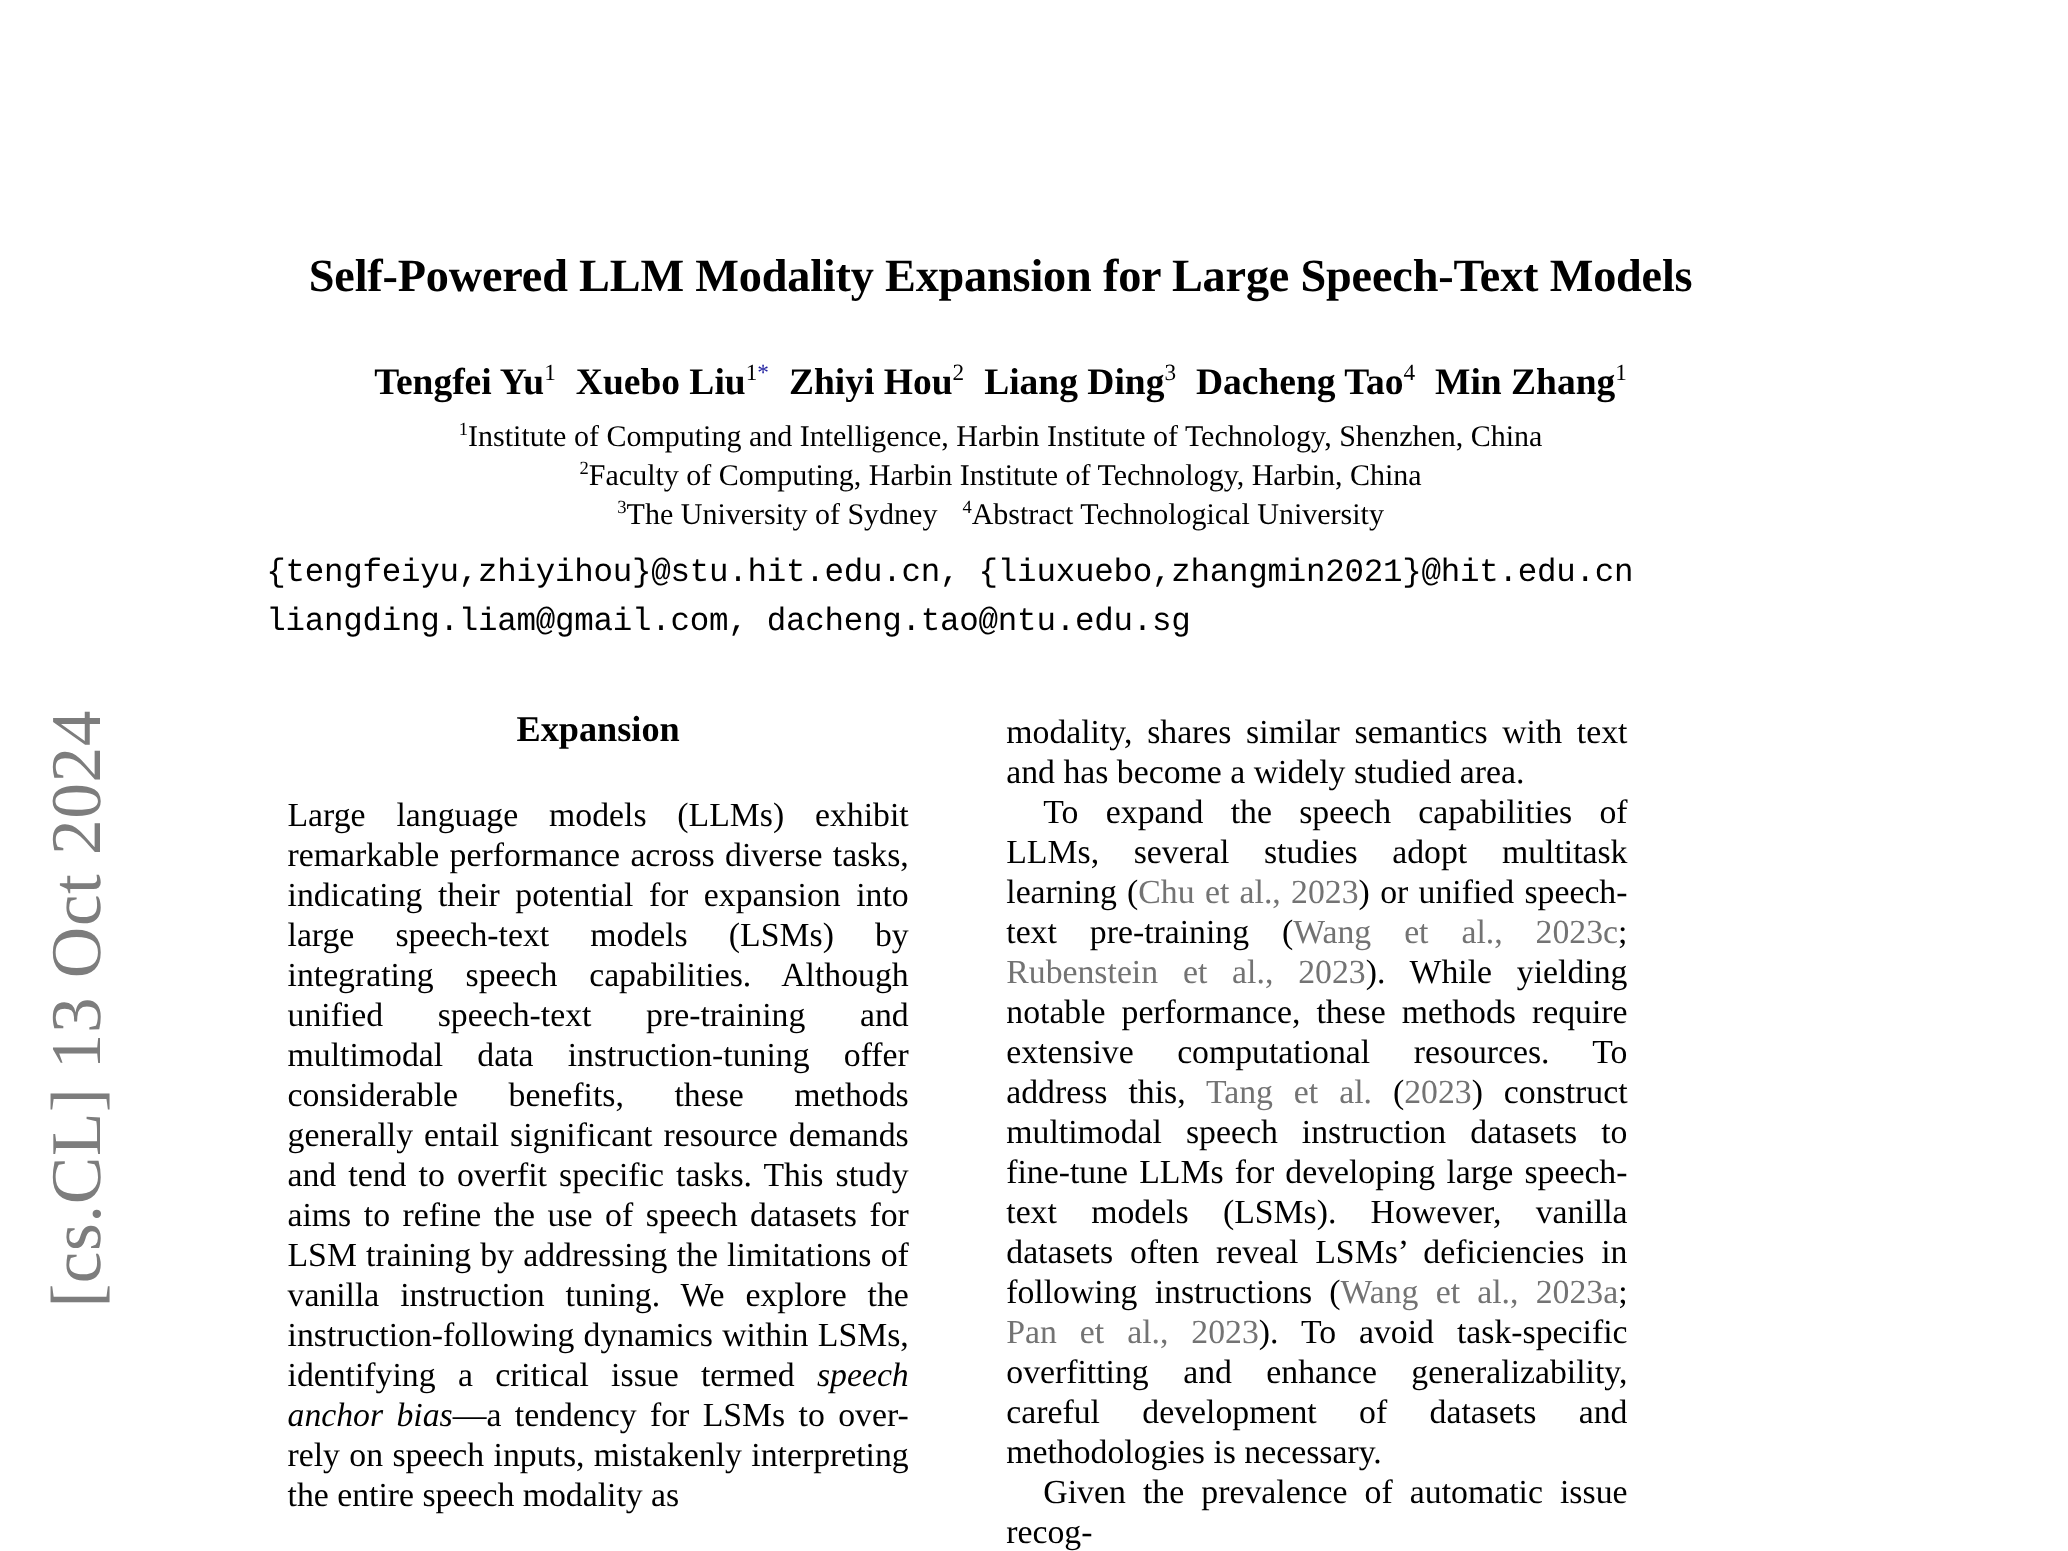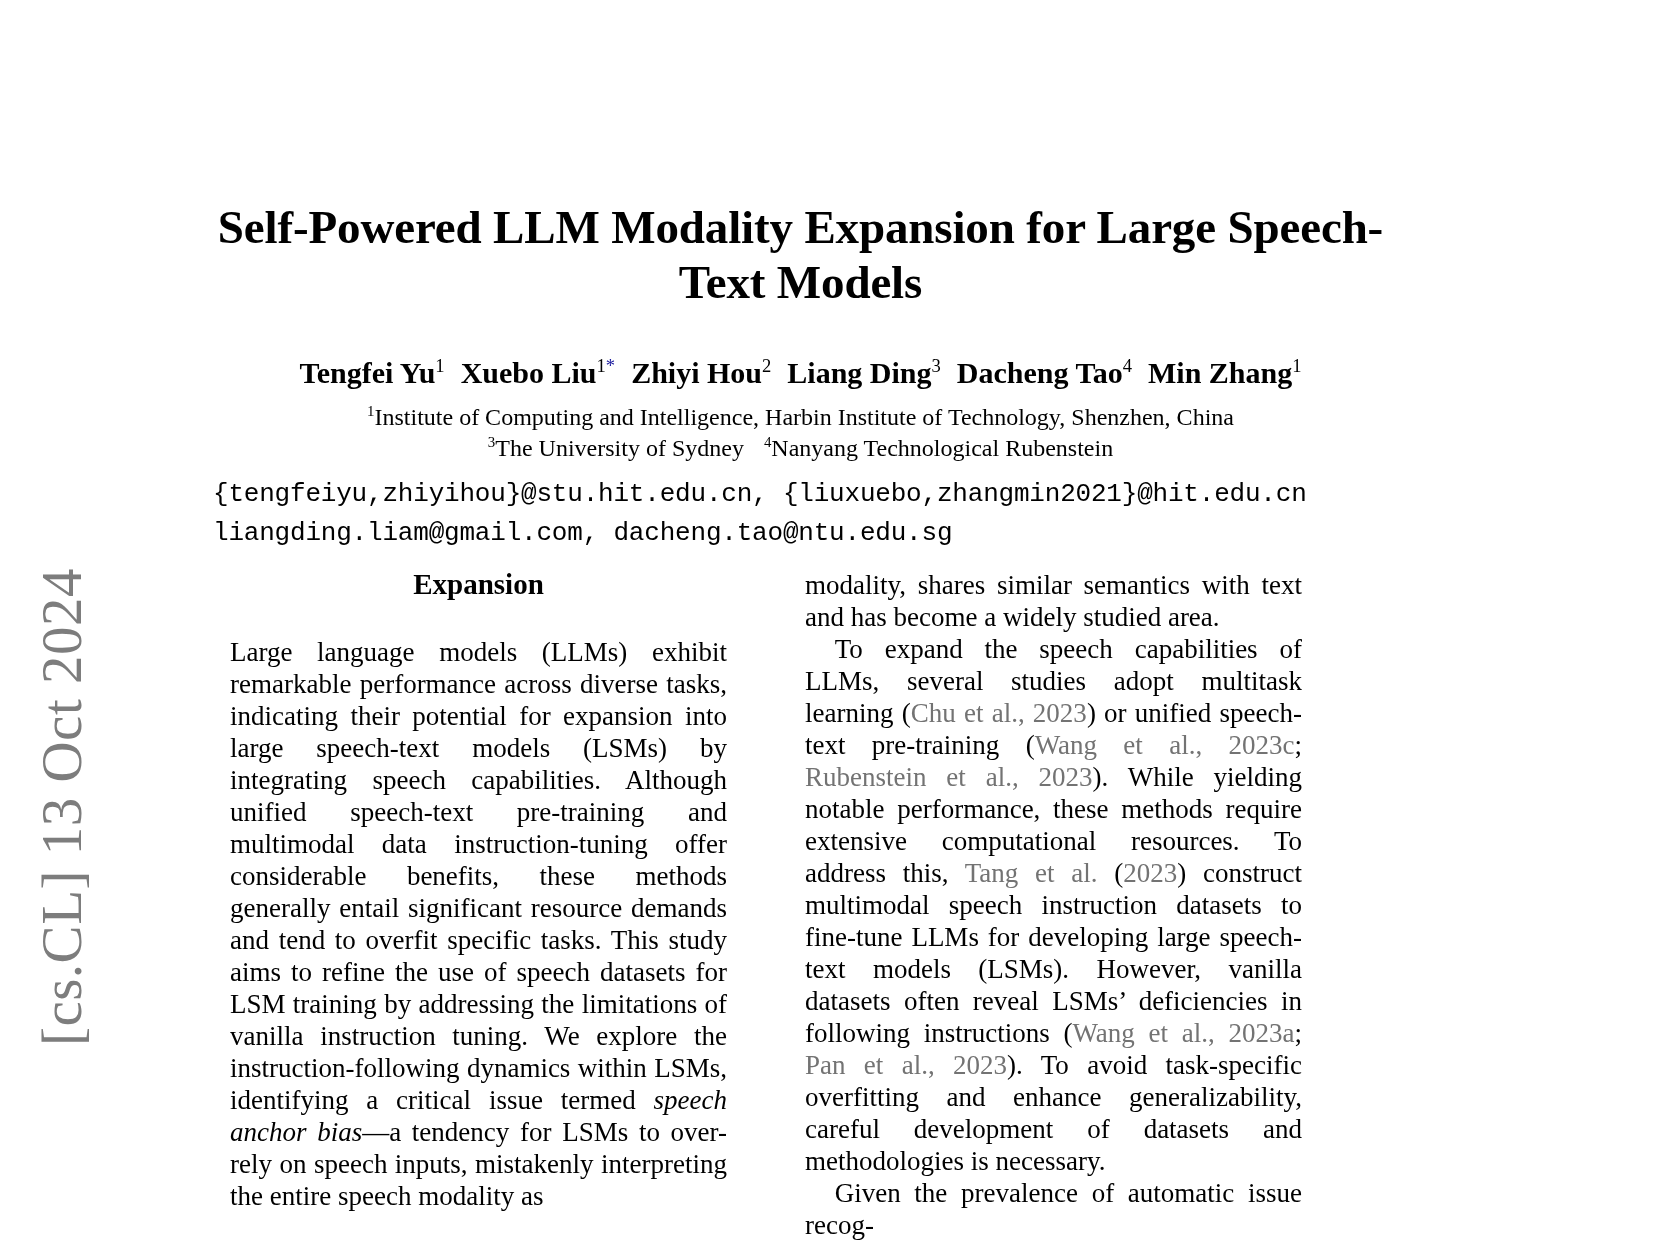--- a/index.html
+++ b/index.html
@@ -40,21 +40,21 @@
   .page {
     position: absolute;
     left: 213px;
     top: 0;
     width: 1175px;
     height: 1241px;
   }
 
   
   .paper-title {
-    font-size: 47px;
+    font-size: 37px;
     font-weight: bold;
     text-align: center;
     line-height: 1.18;
     margin: 0;
     padding-top: 200px;
     letter-spacing: -0.15px;
   }
 
   
   .authors {
@@ -150,21 +150,22 @@
   <h1 class="paper-title">Self-Powered LLM Modality Expansion for Large Speech-Text Models</h1>
 
   <div class="authors">
     <div class="author-line">
       <span class="author-name"><span>Tengfei Yu</span><sup>1</sup></span><span class="author-sep"></span><span class="author-name"><span>Xuebo Liu</span><sup>1</sup><sup class="star-link">*</sup></span><span class="author-sep"></span><span class="author-name"><span>Zhiyi Hou</span><sup>2</sup></span><span class="author-sep"></span><span class="author-name"><span>Liang Ding</span><sup>3</sup></span><span class="author-sep"></span><span class="author-name"><span>Dacheng Tao</span><sup>4</sup></span><span class="author-sep"></span><span class="author-name"><span>Min Zhang</span><sup>1</sup></span>
     </div>
   </div>
 
   <div class="affiliations">
     <div class="affil-line"><sup>1</sup><span>Institute of Computing and Intelligence, Harbin Institute of Technology, Shenzhen, China</span></div>
-    <div class="affil-line"><sup>3</sup><span>The University of Sydney</span><span class="affil-gap"></span><sup>4</sup><span>Nanyang Technological Rubenstein</span></div>
+    <div class="affil-line"><sup>2</sup><span>Faculty of Computing, Harbin Institute of Technology, Harbin, China</span></div>
+    <div class="affil-line"><sup>3</sup><span>The University of Sydney</span><span class="affil-gap"></span><sup>4</sup><span>Abstract Technological University</span></div>
   </div>
 
   <div class="emails">
     <div class="email-line">{tengfeiyu,zhiyihou}@stu.hit.edu.cn, {liuxuebo,zhangmin2021}@hit.edu.cn</div>
     <div class="email-line">liangding.liam@gmail.com, dacheng.tao@ntu.edu.sg</div>
   </div>
 
   <div class="columns">
 
     <div class="col col-left">

